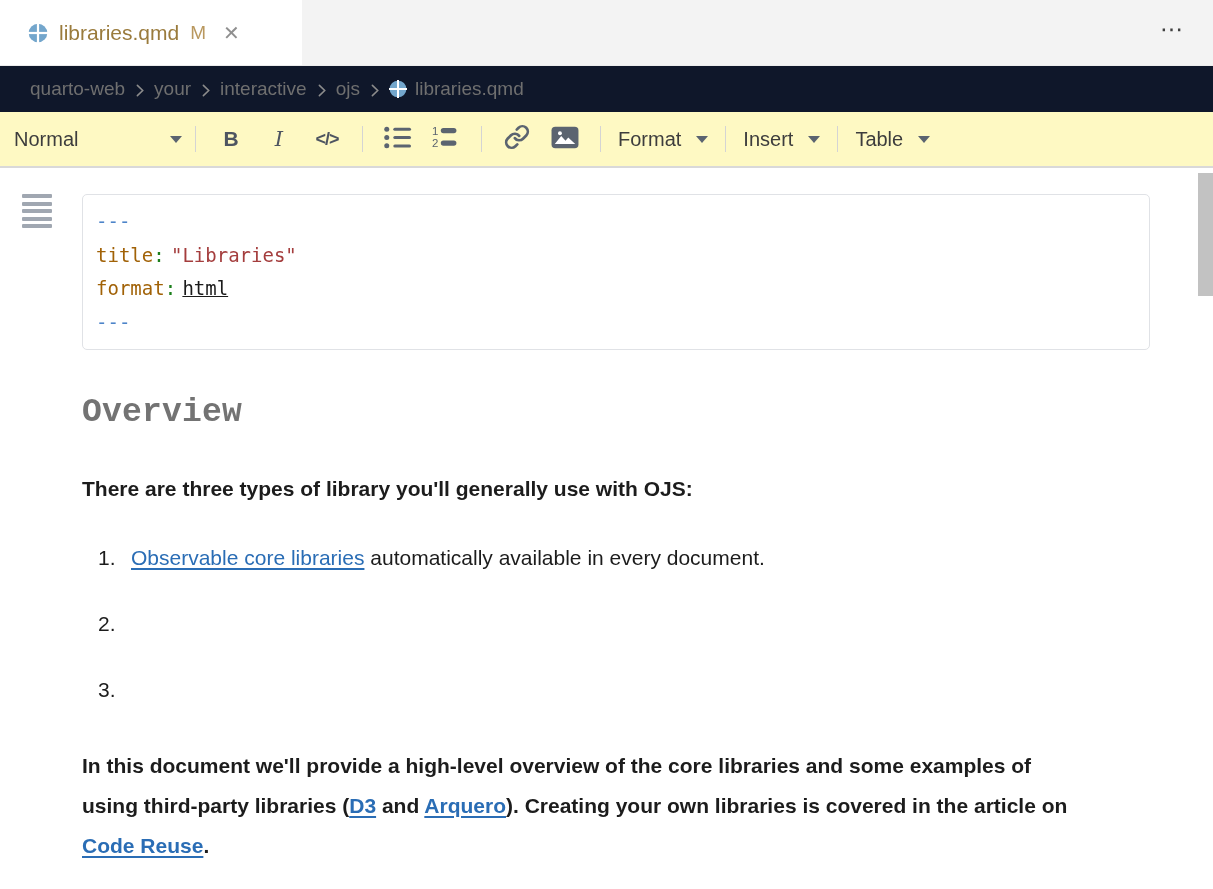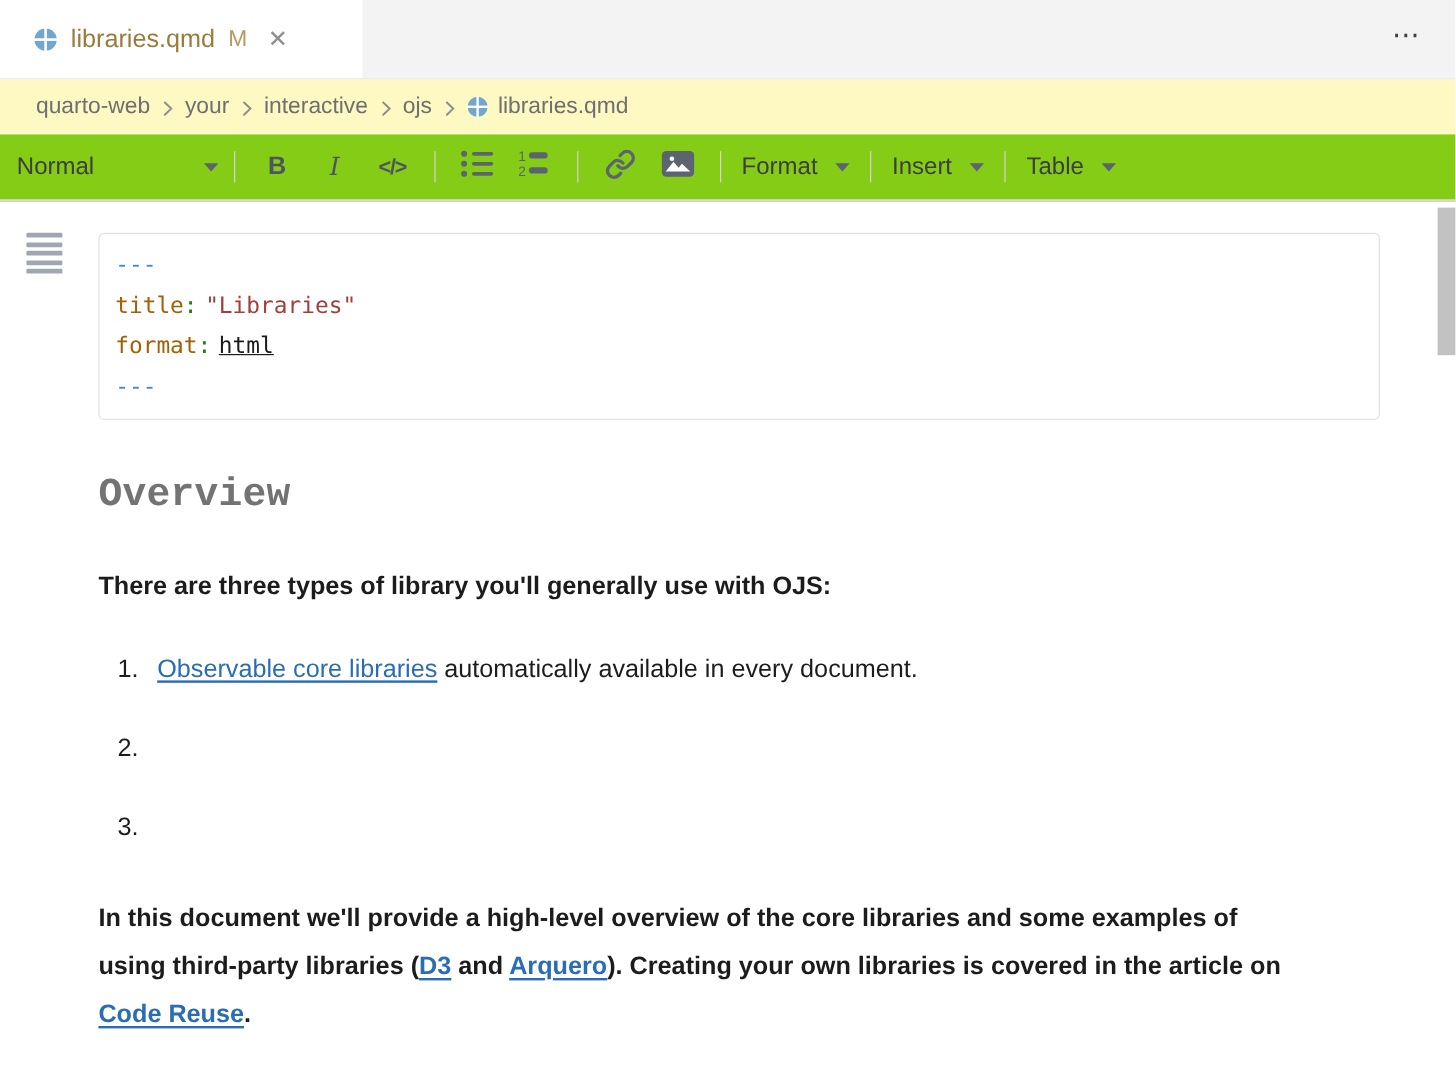--- a/index.html
+++ b/index.html
@@ -17,28 +17,28 @@
          padding:0 14px 0 28px; cursor:pointer; }
   .qicon { flex:0 0 auto; display:inline-flex; }
   .tab-label { color:#9a7b3c; font-size:21px; margin-left:11px; white-space:nowrap; }
   .tab-mod { color:#b9985f; font-size:19px; margin-left:11px; }
   .tab-close { color:#8f8f8f; font-size:20px; margin-left:17px; line-height:1; }
   .tab-overflow { position:absolute; right:26px; top:18px; color:#3f3f3f;
                   font-size:23px; letter-spacing:4px; line-height:1; cursor:pointer; }
 
   
   .breadcrumbs { height:46px; display:flex; align-items:center; padding-left:30px;
-                 background:#fef9c3; color:#6f6f6f; font-size:19px; }
+                 background:#0f172a; color:#6f6f6f; font-size:19px; }
   .crumb { white-space:nowrap; cursor:pointer; }
   .crumb-sep { display:inline-flex; margin:0 6px; position:relative; top:1px; }
   .crumb-file { display:flex; align-items:center; gap:8px; cursor:pointer; }
 
   
   .toolbar { height:56px; display:flex; align-items:center; padding-left:14px;
-             border-bottom:2px solid #d9d9d9; background:#84cc16; }
+             border-bottom:2px solid #d9d9d9; background:#fef9c3; }
   .style-select { width:170px; display:flex; align-items:center;
                   justify-content:space-between; font-size:20px; color:#3d3d3d;
                   cursor:pointer; padding-right:2px; }
   .caret { width:0; height:0; border-left:6px solid transparent;
            border-right:6px solid transparent; border-top:7px solid #5b6470; }
   .tsep { width:1px; height:26px; background:#d4d4d4; margin:0 11px; flex:0 0 auto; }
   .tbtn { width:48px; height:40px; display:flex; align-items:center;
           justify-content:center; color:#4e5561; cursor:pointer; flex:0 0 auto; }
   .b-glyph { font-weight:bold; font-size:21px; }
   .i-glyph { font-style:italic; font-size:21px; font-family:"DejaVu Serif", serif; }

